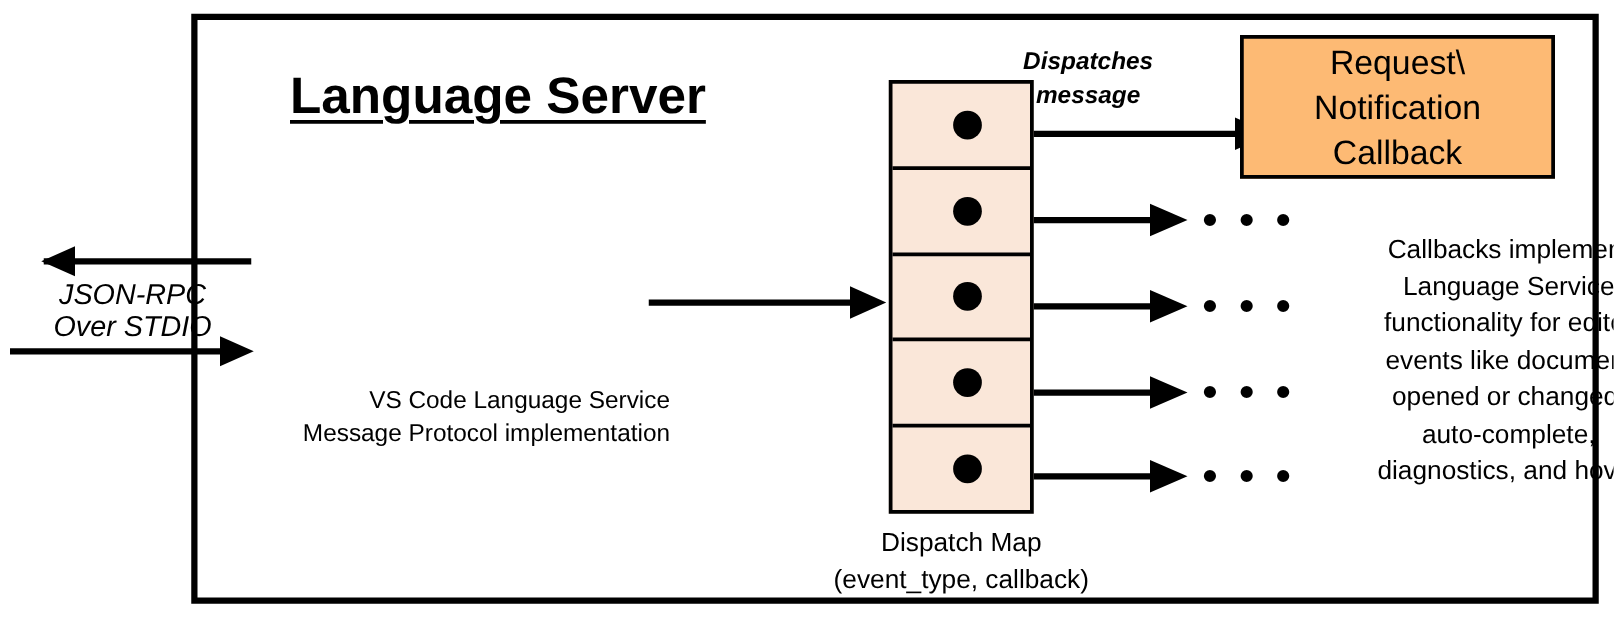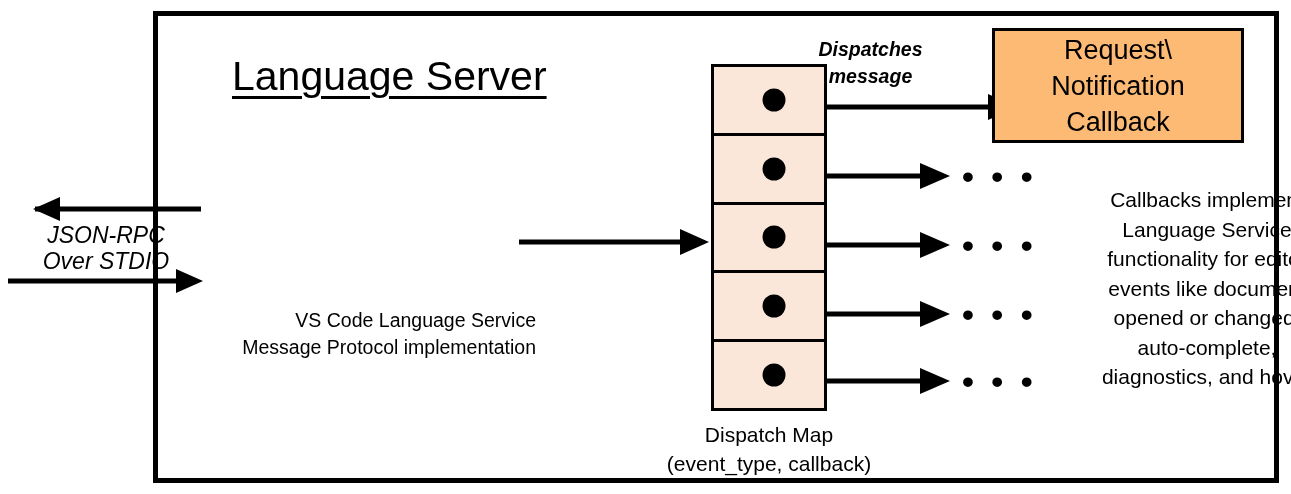--- a/index.html
+++ b/index.html
@@ -34,20 +34,21 @@
     left: 232px;
     top: 52px;
     width: 420px;
     font-size: 41px;
     line-height: 48px;
     text-align: left;
     text-decoration: underline;
     text-underline-offset: 6px;
     text-decoration-thickness: 3px;
     white-space: nowrap;
+    font-weight: bold;
   }
 
   
   #jsonrpc-label {
     left: 26px;
     top: 222px;
     width: 160px;
     font-size: 23px;
     line-height: 26px;
     font-style: italic;

